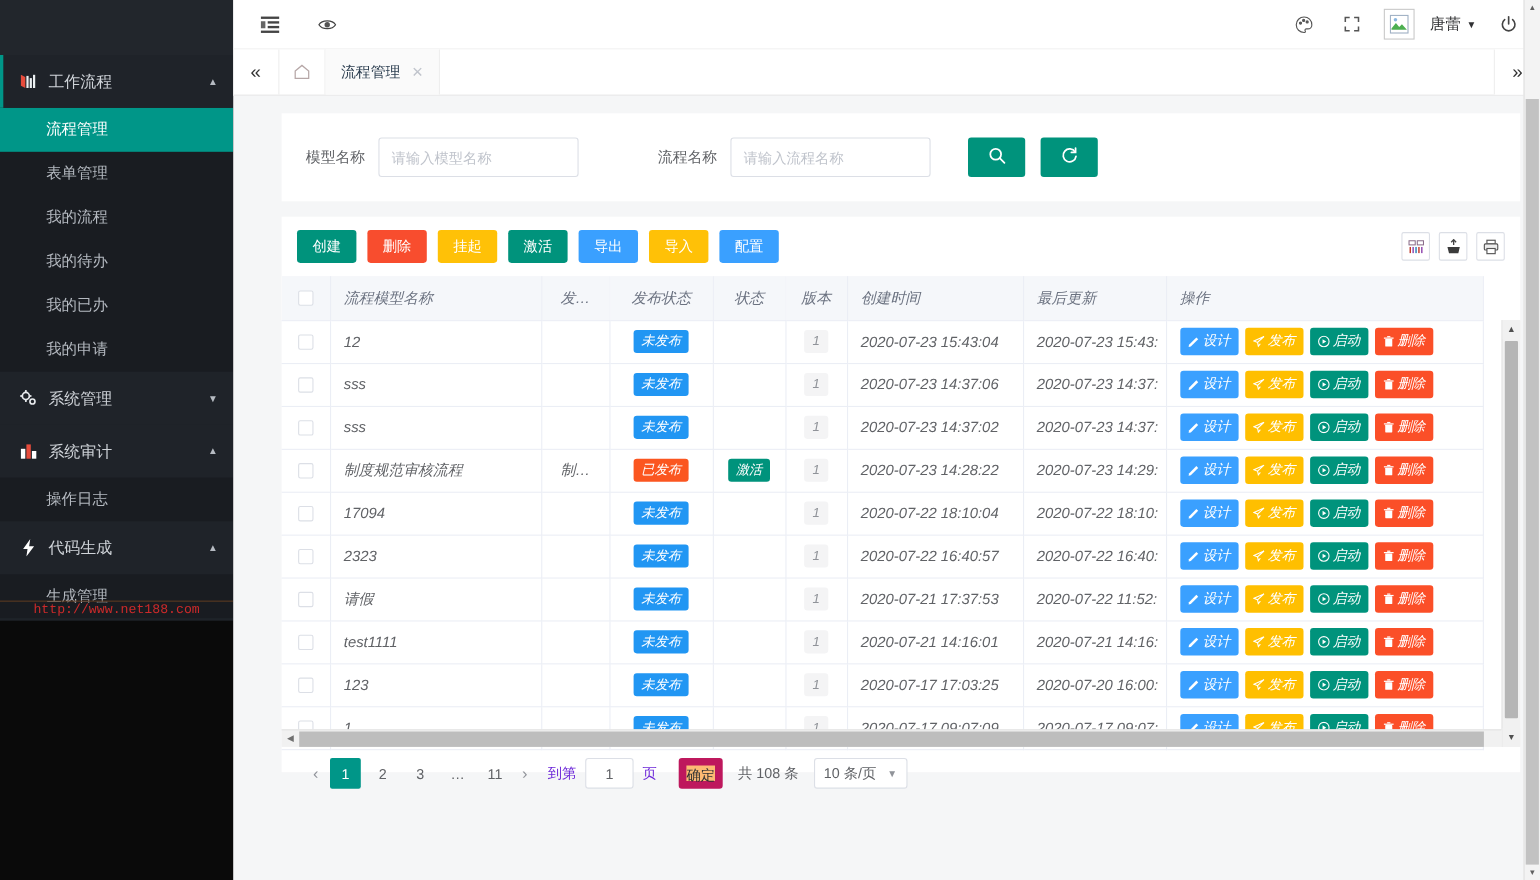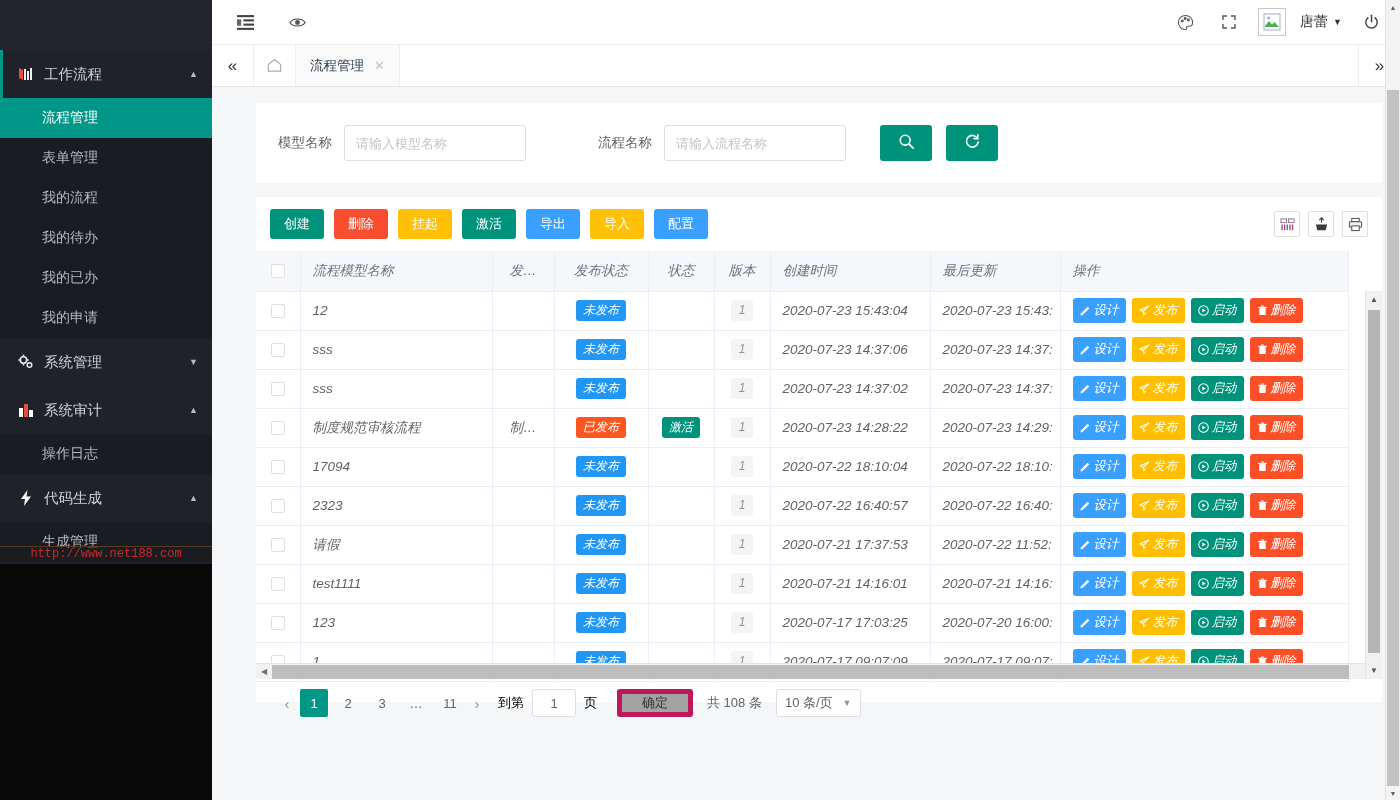--- a/index.html
+++ b/index.html
@@ -147,23 +147,23 @@
     background: #f1f1f1; border-top: 1px solid #e3e3e3; display: flex; align-items: center;
   }
   .hs-arrow { width: 16px; height: 16px; display: flex; align-items: center; justify-content: center; font-size: 8px; color: #707070; cursor: pointer; }
   .hs-thumb { flex: 1; height: 14px; background: #bdbdbd; margin: 0 16px 0 0; cursor: pointer; }
 
   
   .pagination { height: 48px; display: flex; align-items: center; padding: 0 18px; gap: 0; font-size: 13px; color: #606266; }
   .pg-arrow { width: 26px; height: 28px; display: inline-flex; align-items: center; justify-content: center; color: #909399; font-size: 15px; cursor: pointer; }
   .pg-num { min-width: 28px; height: 28px; padding: 0 6px; display: inline-flex; align-items: center; justify-content: center; color: #606266; font-size: 13px; cursor: pointer; border-radius: 2px; }
   .pg-num.cur { background: #009688; color: #fff; }
-  .pg-label { margin: 0 8px; color: #000000; }
+  .pg-label { margin: 0 8px; color: #6d28d9; }
   .pg-jump { width: 44px; height: 28px; border: 1px solid #dcdfe6; border-radius: 3px; text-align: center; font-size: 13px; color: #606266; outline: none; font-family: "Liberation Sans", sans-serif; }
-  .pg-confirm { height: 28px; padding: 0 20px; border: 5px solid #be185d; border-radius: 3px; background: #a3a3a3; font-size: 13px; color: #303133; cursor: pointer; margin-left: 12px; font-family: "Liberation Sans", sans-serif; }
+  .pg-confirm { height: 28px; padding: 0 0; border: 7px solid #be185d; border-radius: 3px; background: #fdba74; font-size: 13px; color: #303133; cursor: pointer; margin-left: 12px; font-family: "Liberation Sans", sans-serif; }
   .pg-total { margin-left: 14px; color: #606266; }
   .pg-size {
     margin-left: 14px; height: 28px; border: 1px solid #dcdfe6; border-radius: 3px; background: #fff;
     display: inline-flex; align-items: center; gap: 10px; padding: 0 8px; font-size: 13px; color: #606266; cursor: pointer;
   }
 
   
   .page-scroll { position: absolute; right: 0; top: 0; bottom: 0; width: 15px; background: #f3f3f3; border-left: 1px solid #e0e0e0; }
   .ps-arrow { height: 14px; display: flex; align-items: center; justify-content: center; font-size: 7px; color: #606060; }
   .ps-thumb { position: absolute; left: 1px; right: 1px; top: 90px; bottom: 14px; background: #c2c2c2; }

